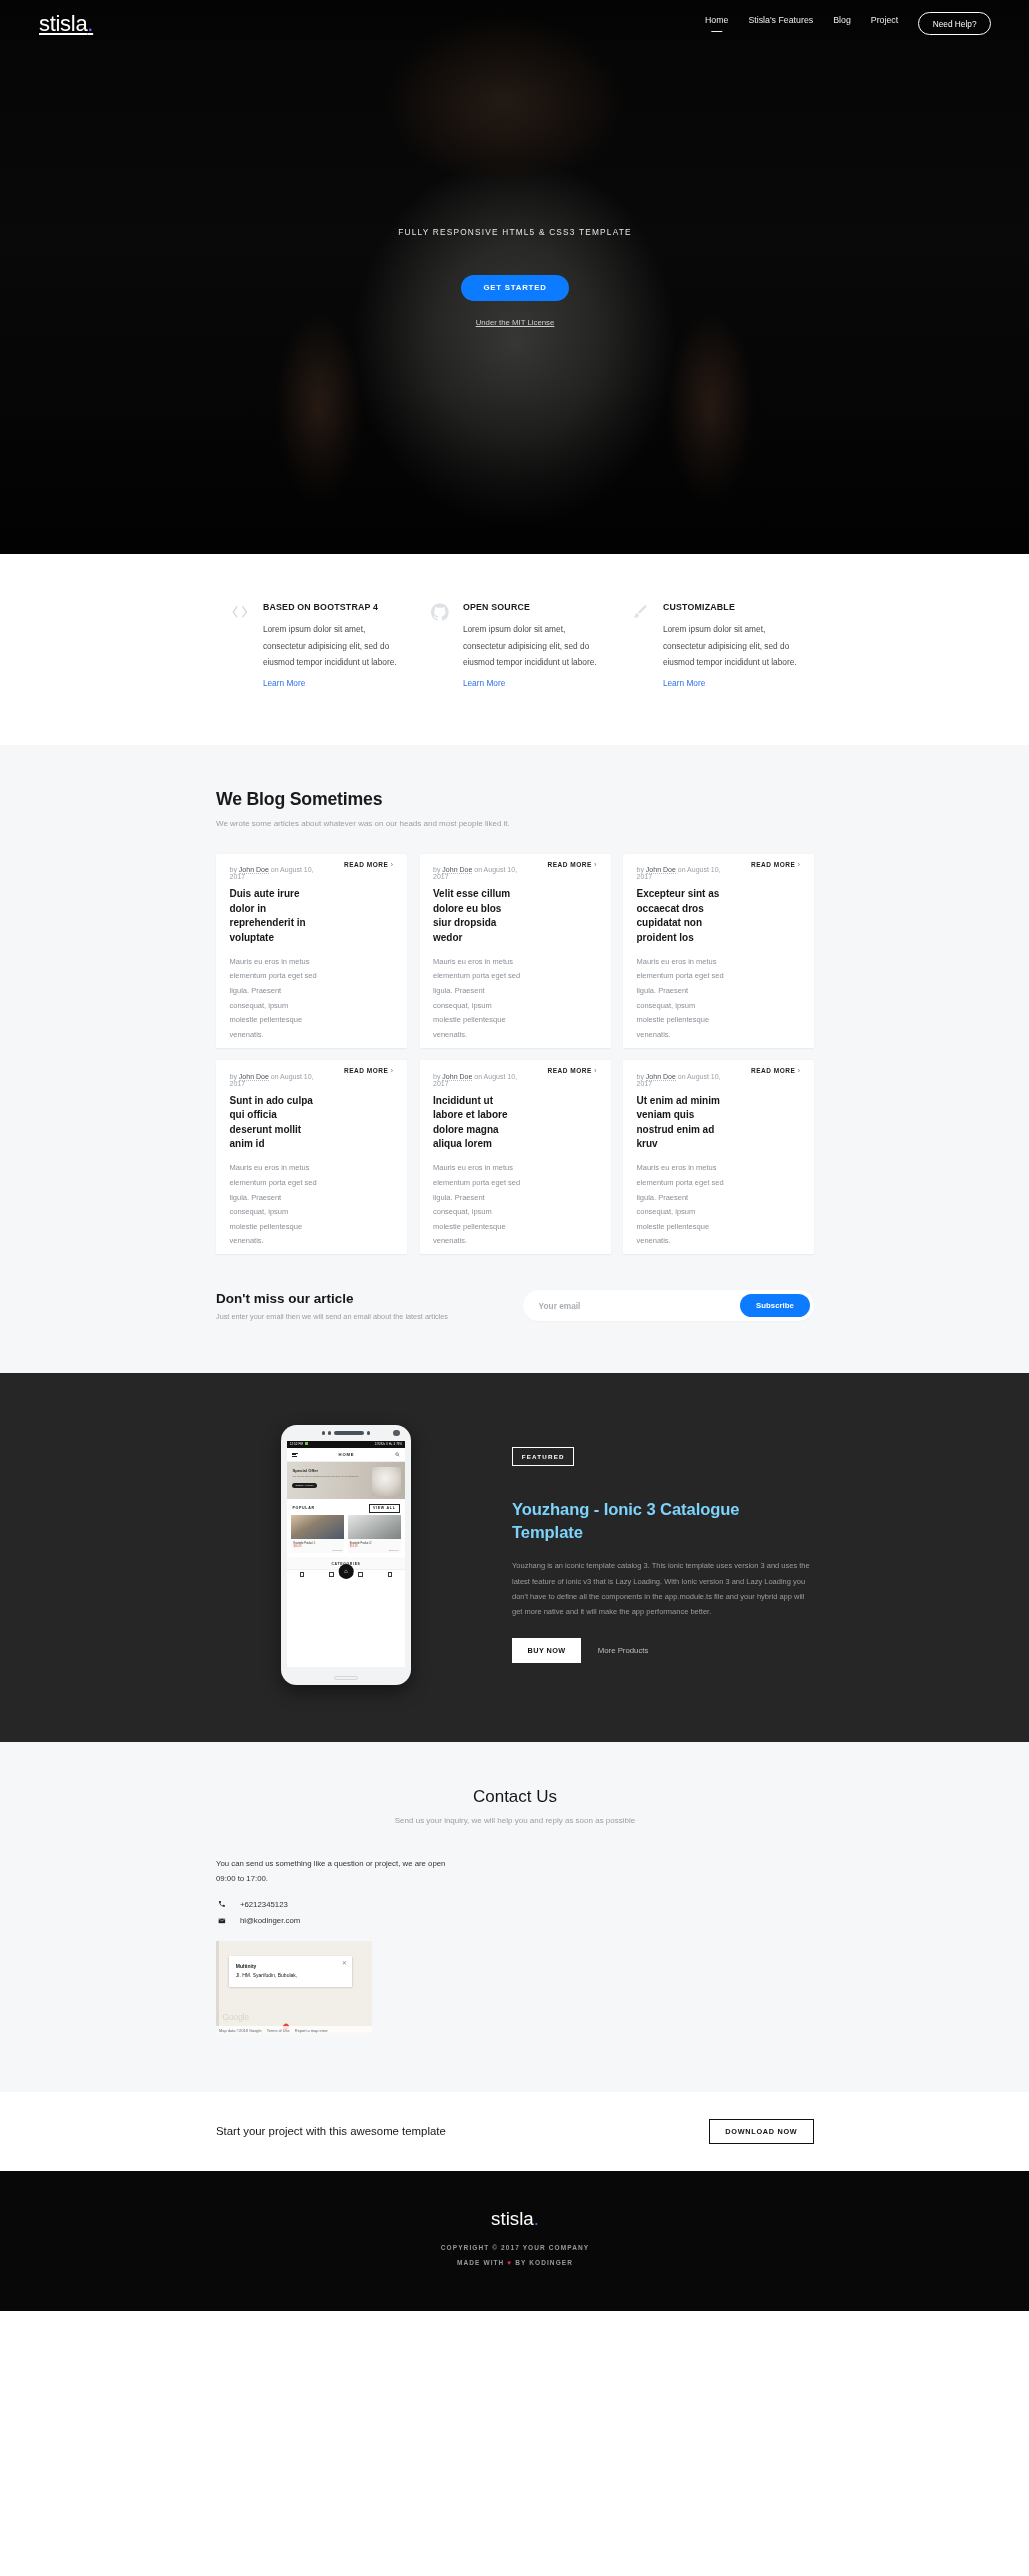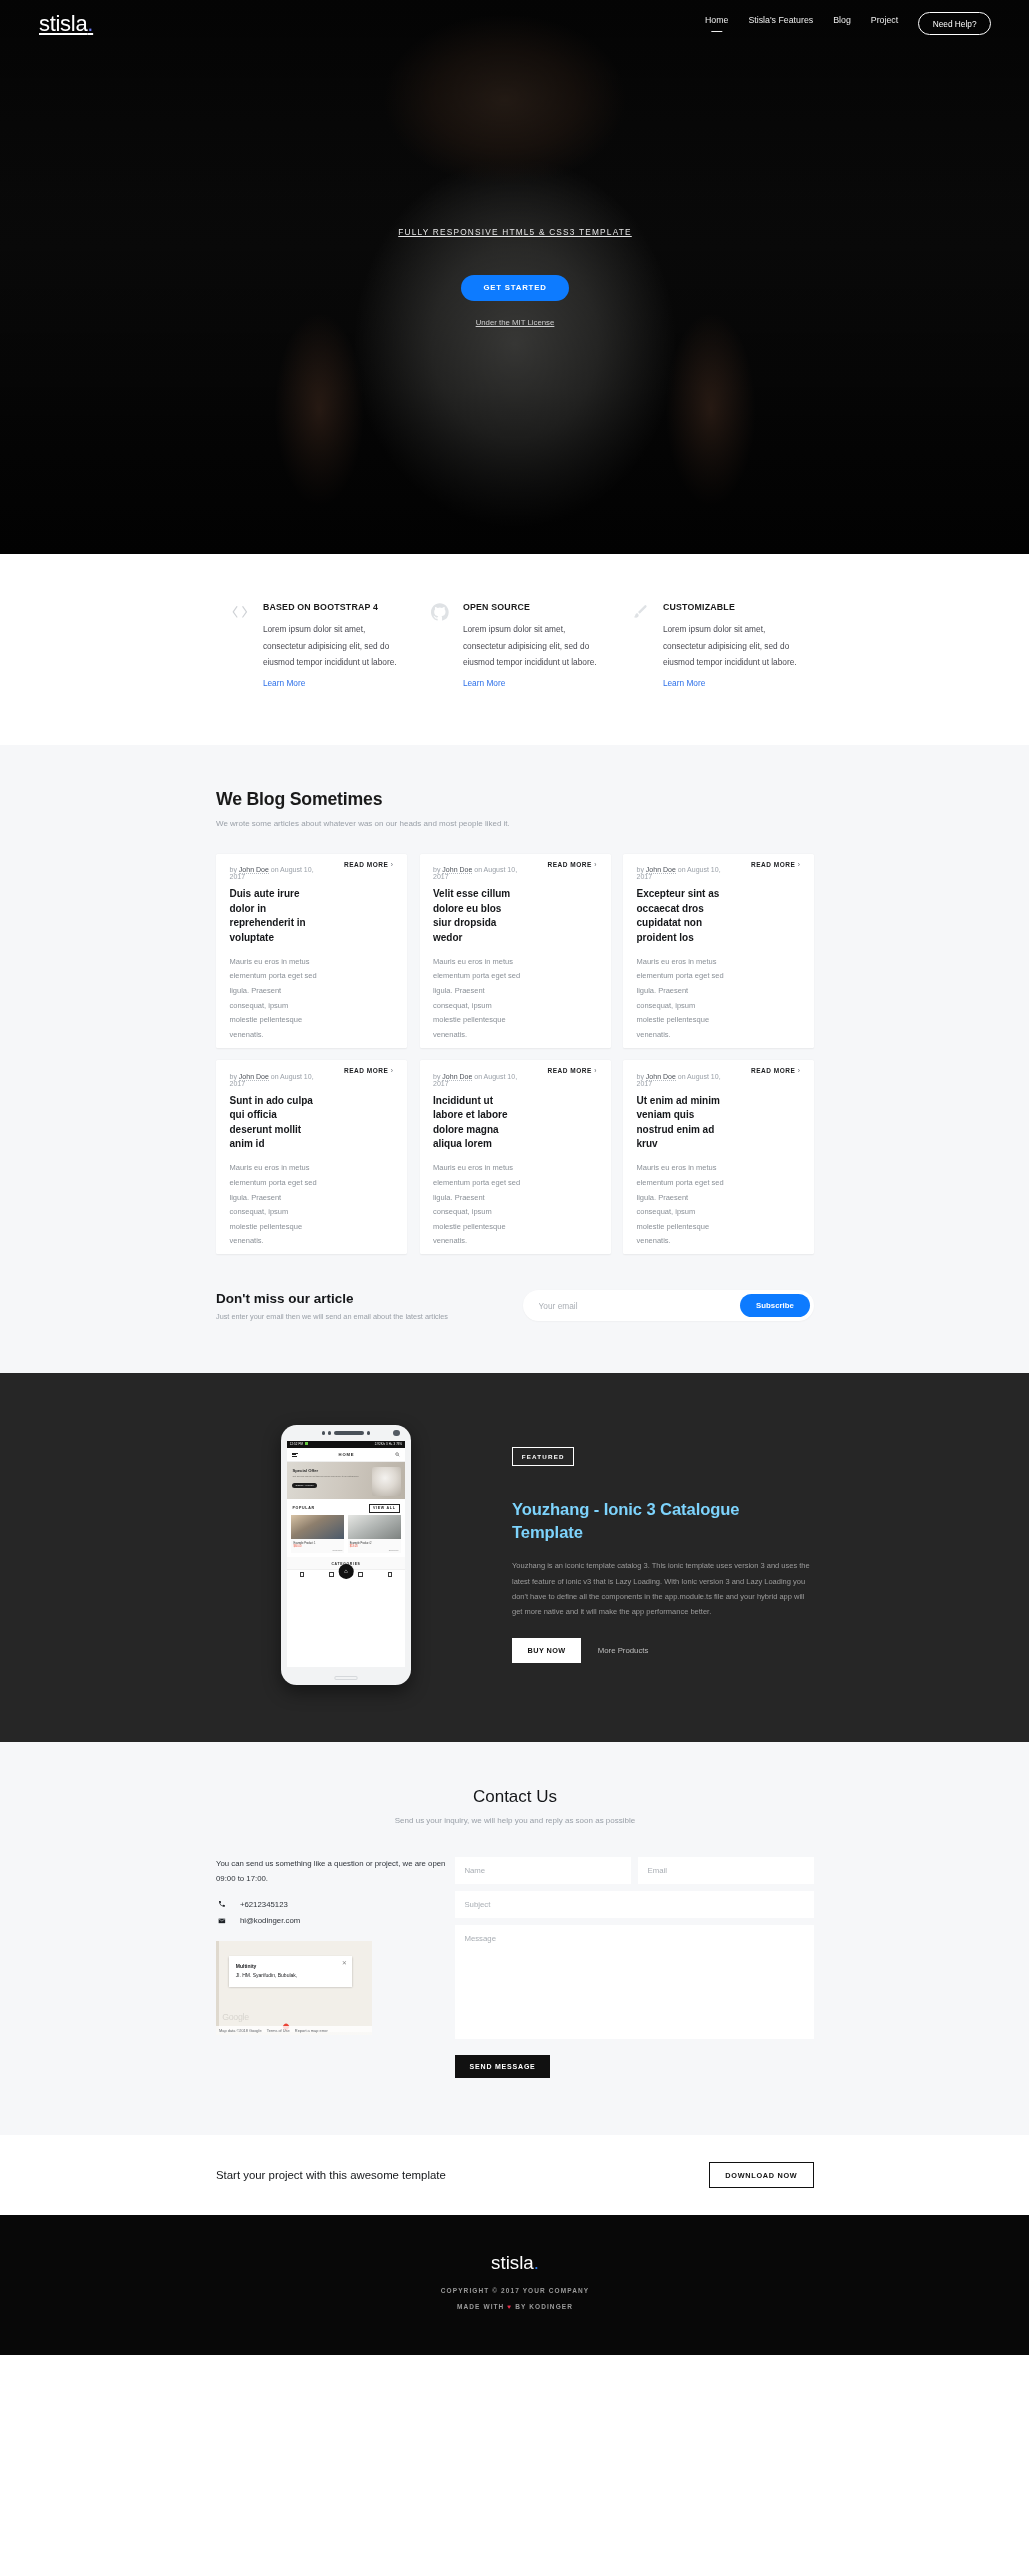--- a/index.html
+++ b/index.html
@@ -50,21 +50,20 @@
       linear-gradient(180deg,#090909 0%,#0d0d0d 45%,#070707 100%);
   }
   .hero-photo:after {
     content:""; position:absolute; inset:0;
     background:linear-gradient(180deg, rgba(0,0,0,.55) 0%, rgba(0,0,0,.30) 35%, rgba(0,0,0,.45) 70%, rgba(0,0,0,.75) 100%);
   }
   .hero-inner { position:relative; z-index:5; text-align:center; width:728px; }
   .hero-eyebrow {
     color:#e6e6e6; font-size:8.3px; letter-spacing:1.2px; font-weight:400;
     margin-bottom:11.4px;
-    text-decoration:underline;
   }
   .hero-title {
     color:#ffffff; font-size:38px; font-weight:400; line-height:1.18;
     letter-spacing:-0.3px;
   }
   .hero-title b { font-weight:700; }
   .hero-cta {
     display:inline-block; margin-top:26px;
     background:#0d7bff; color:#fff; border-radius:17.7px;
     font-size:7.8px; font-weight:700; letter-spacing:0.8px;
@@ -156,21 +155,21 @@
   .subscribe { display:flex; align-items:center; margin-top:36px; }
   .sub-left { flex:1; }
   .sub-title { font-size:13.5px; font-weight:700; color:#15171a; }
   .sub-sub { font-size:7.3px; color:#9aa0a8; margin-top:6.2px; }
   .sub-form {
     width:291px; background:#fff; border-radius:17.7px; display:flex;
     align-items:center; padding:3.6px 3.6px 3.6px 15.6px; box-shadow:0 0.5px 1.6px rgba(0,0,0,.05);
   }
   .sub-form input {
     flex:1; border:0; outline:0; font-size:8.3px; color:#3a3f46;
-    font-family:inherit; background:transparent;
+    font-family:inherit; background:transparent;font-weight:bold;
   }
   .sub-form input::placeholder { color:#a9aeb4; }
   .sub-btn {
     background:#0d7bff; color:#fff; border:0; border-radius:15.6px;
     font-size:7.8px; font-weight:700; padding:7.3px 16.6px; cursor:pointer;
     font-family:inherit;
   }
 
   
   .product { background:#262626; padding:52px 0 57px; }
@@ -617,33 +616,20 @@
               <em>Jl. HM. Syarifudin, Bubulak,</em>
             </div>
             <div class="map-foot">
               <span>Map data ©2018 Google</span>
               <span>Terms of Use</span>
               <span>Report a map error</span>
             </div>
           </div>
         </div>
 
-        <form class="contact-form">
-          <div class="fr">
-            <input class="inp" type="text" placeholder="Name" style="">
-            <input class="inp" type="text" placeholder="Email" style="">
-          </div>
-          <div class="fr">
-            <input class="inp" type="text" placeholder="Subject" style="">
-          </div>
-          <div class="fr">
-            <textarea class="inp" placeholder="Message" style=""></textarea>
-          </div>
-          <button class="btn-send" type="submit">SEND MESSAGE</button>
-        </form>
       </div>
     </div>
   </section>
 
   <section class="cta">
     <div class="container">
       <div class="cta-row">
         <div class="cta-text">Start your project with this awesome template</div>
         <a class="btn-dl" href="#">DOWNLOAD NOW</a>
       </div>

